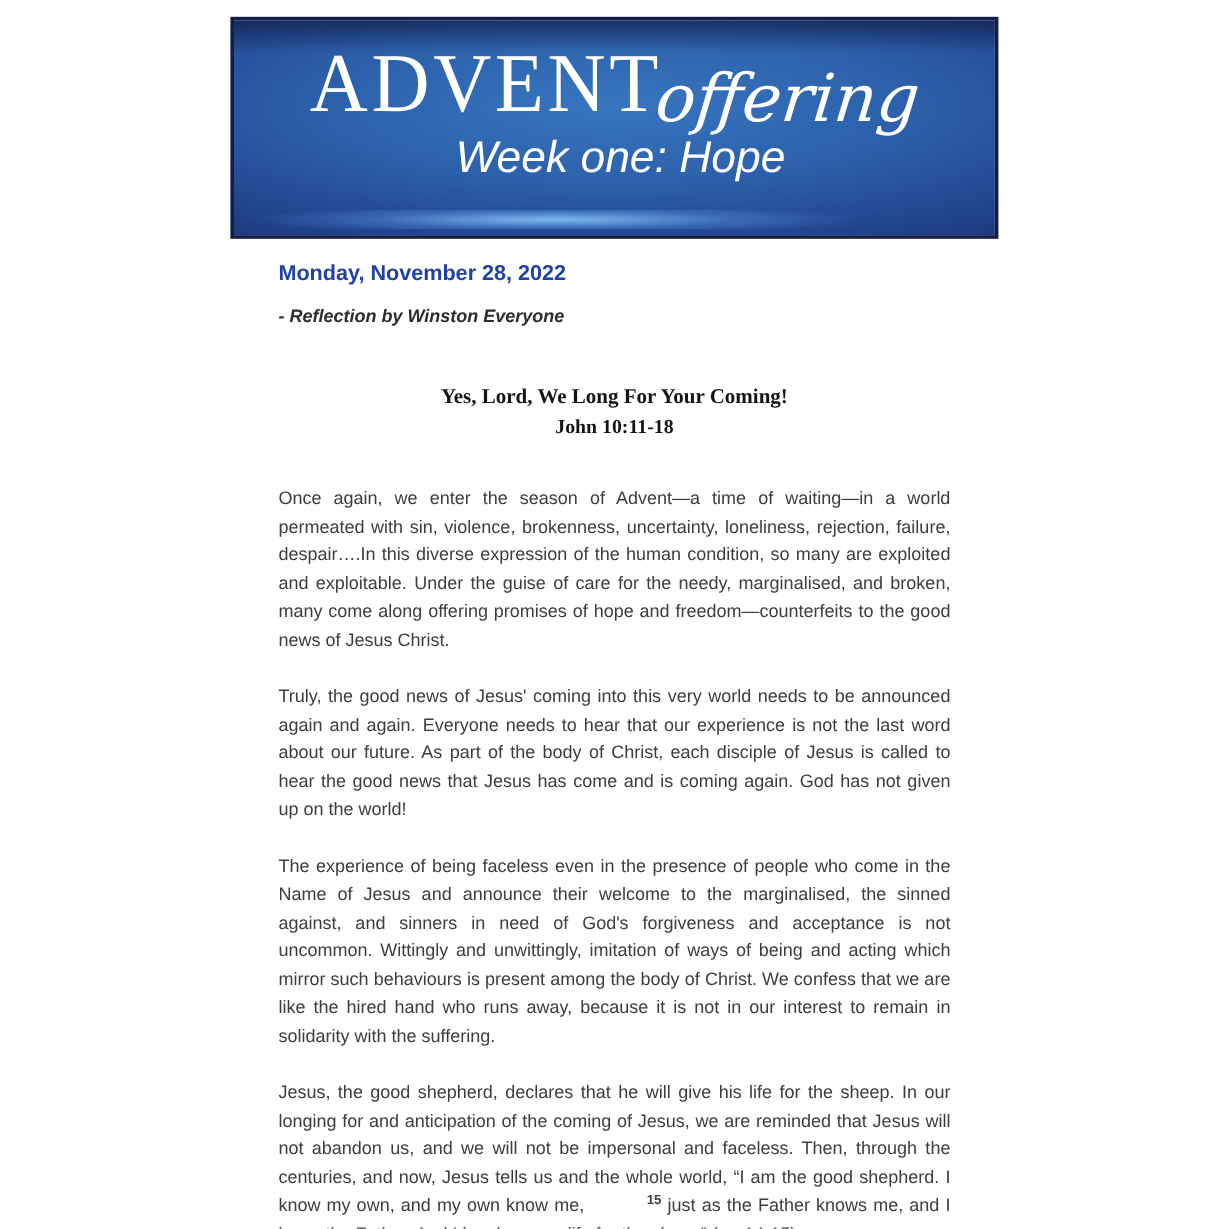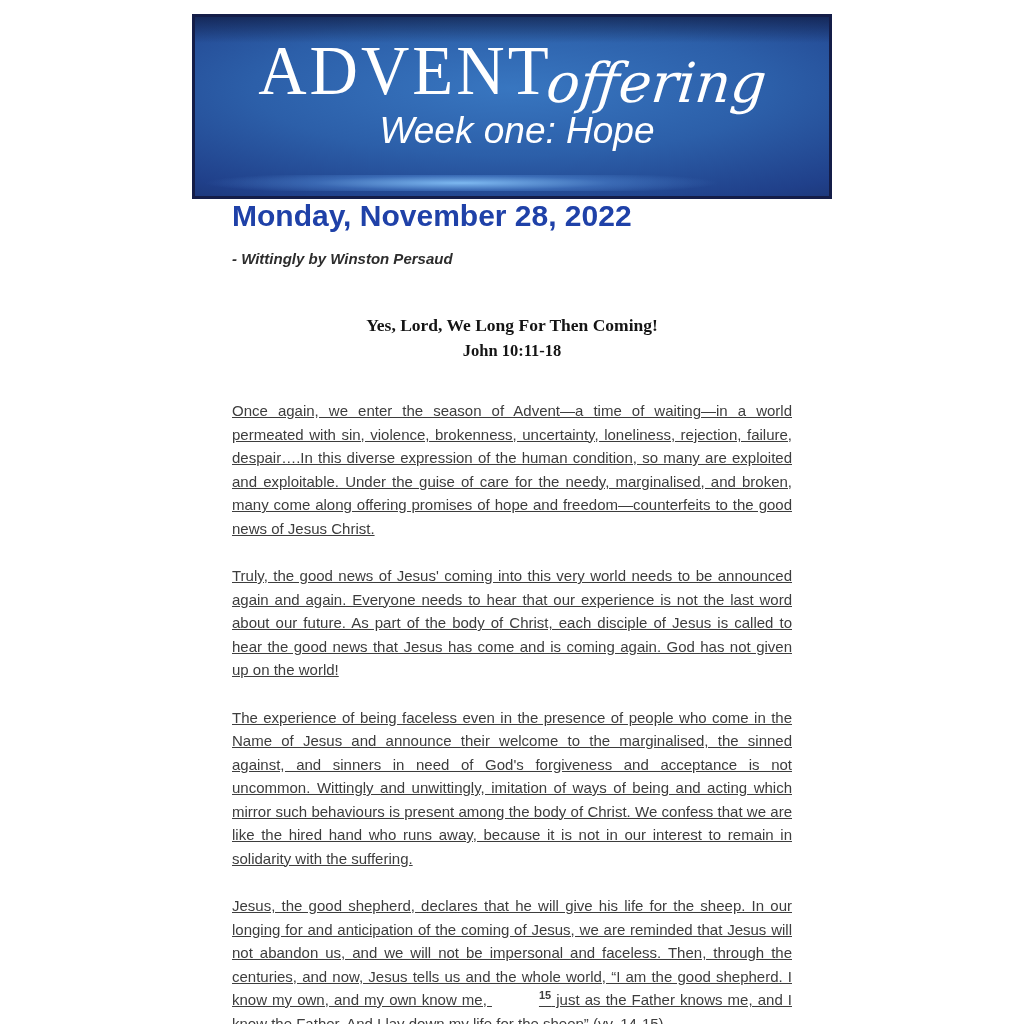--- a/index.html
+++ b/index.html
@@ -86,22 +86,22 @@
     font-size: 37px;
     line-height: 1;
     margin-left: 10px;
   }
   
   .content {
     width: 560px;
     margin: 0 auto;
   }
   .date-heading {
-    margin: 0 0 0 0;
-    font-size: 30px;
+    margin: 18px 0 0 0;
+    font-size: 18px;
     font-weight: 700;
     color: #1f41a8;
   }
   .byline {
     margin-top: 17px;
     font-size: 15px;
     font-weight: 700;
     font-style: italic;
     color: #2d2d2d;
   }
@@ -121,21 +121,20 @@
     font-size: 16.5px;
     line-height: 1;
     text-align: center;
   }
   .content p {
     margin: 24px 0 0 0;
     font-size: 15px;
     line-height: 23.5px;
     text-align: justify;
     color: #3d3d3d;
-    text-decoration: underline;
   }
   .content p.first-body {
     margin-top: 40px;
   }
   sup.verse-num {
     font-weight: 700;
     font-size: 11px;
     line-height: 0;
     margin-left: 47px;
   }
@@ -149,24 +148,24 @@
     <div class="banner-title-row">
       <span class="advent">ADVENT</span><span class="offering">offering</span>
     </div>
     <div class="banner-subtitle">Week one: Hope</div>
   </div>
 
   <div class="content">
 
     <h1 class="date-heading">Monday, November 28, 2022</h1>
 
-    <div class="byline">- Wittingly by Winston Persaud</div>
+    <div class="byline">- Reflection by Winston Everyone</div>
 
     <div class="title-block">
-      <div class="sermon-title">Yes, Lord, We Long For Then Coming!</div>
+      <div class="sermon-title">Yes, Lord, We Long For Your Coming!</div>
       <div class="scripture-ref">John 10:11-18</div>
     </div>
 
     <p class="first-body">Once again, we enter the season of Advent—a time of waiting—in a world permeated with sin, violence, brokenness, uncertainty, loneliness, rejection, failure, despair….In this diverse expression of the human condition, so many are exploited and exploitable. Under the guise of care for the needy, marginalised, and broken, many come along offering promises of hope and freedom—counterfeits to the good news of Jesus Christ.</p>
 
     <p>Truly, the good news of Jesus' coming into this very world needs to be announced again and again. Everyone needs to hear that our experience is not the last word about our future. As part of the body of Christ, each disciple of Jesus is called to hear the good news that Jesus has come and is coming again. God has not given up on the world!</p>
 
     <p>The experience of being faceless even in the presence of people who come in the Name of Jesus and announce their welcome to the marginalised, the sinned against, and sinners in need of God's forgiveness and acceptance is not uncommon. Wittingly and unwittingly, imitation of ways of being and acting which mirror such behaviours is present among the body of Christ. We confess that we are like the hired hand who runs away, because it is not in our interest to remain in solidarity with the suffering.</p>
 
     <p><span>Jesus, the good shepherd, declares that he will give his life for the sheep. In our longing for and anticipation of the coming of Jesus, we are reminded that Jesus will not abandon us, and we will not be impersonal and faceless. Then, through the centuries, and now, Jesus tells us and the whole world, “I am the good shepherd. I know my own, and my own know me, </span><sup class="verse-num">15</sup><span> just as the Father knows me, and I know the Father. And I lay down my life for the sheep” (vv. 14-15).</span></p>

